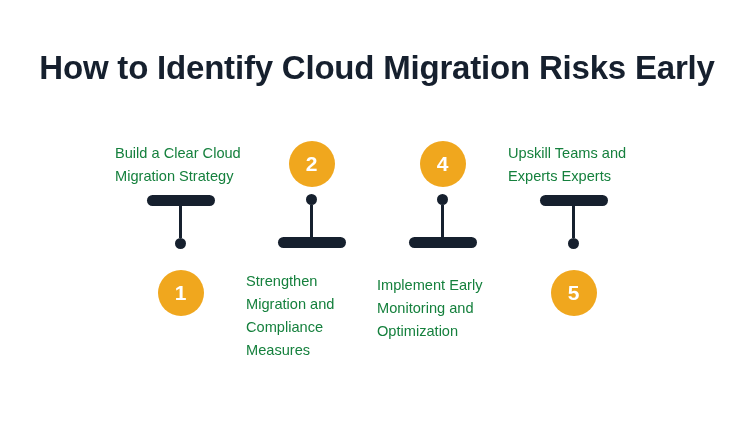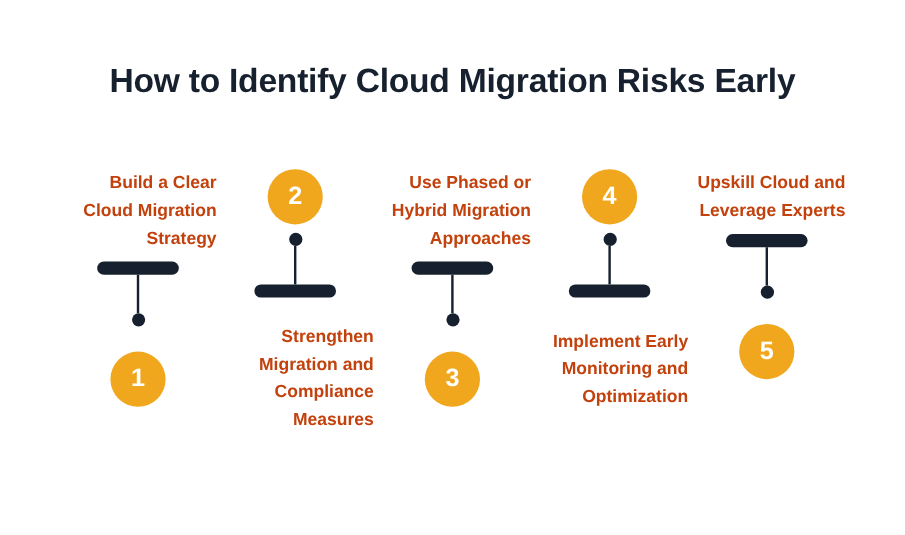--- a/index.html
+++ b/index.html
@@ -20,21 +20,21 @@
     height: 446px;
     background: #ffffff;
   }
 
   .page-title {
     position: absolute;
     top: 52px;
     left: 0;
     width: 754px;
     text-align: center;
-    font-size: 28px;
+    font-size: 33px;
     font-weight: bold;
     color: #16202e;
     letter-spacing: -0.2px;
     line-height: 32px;
     white-space: nowrap;
   }
 
   .steps {
     position: absolute;
     top: 132px;
@@ -52,25 +52,25 @@
     height: 230px;
     position: relative;
     display: flex;
     flex-direction: column;
     align-items: center;
   }
 
   
   .step-label {
     width: 131px;
-    text-align: right;
+    text-align: left;
     font-size: 14.6px;
     line-height: 23px;
-    color: #c2410c;
-    font-weight: bold;
+    color: #15803d;
+    font-weight: normal;
   }
 
   
   .connector {
     position: relative;
     width: 131px;
     height: 68px;
     display: flex;
     flex-direction: column;
     align-items: center;
@@ -150,42 +150,33 @@
     <div class="step variant-up">
       <div class="numbered-circle">2</div>
       <div class="connector">
         <div class="node-dot"></div>
         <div class="stem"></div>
         <div class="bar"></div>
       </div>
       <div class="step-label">Strengthen Migration and Compliance Measures</div>
     </div>
 
-    <div class="step variant-down">
-      <div class="step-label">Use Phased or Hybrid Migration Approaches</div>
-      <div class="connector">
-        <div class="bar"></div>
-        <div class="stem"></div>
-        <div class="node-dot"></div>
-      </div>
-      <div class="numbered-circle">3</div>
-    </div>
 
     <div class="step variant-up">
       <div class="numbered-circle">4</div>
       <div class="connector">
         <div class="node-dot"></div>
         <div class="stem"></div>
         <div class="bar"></div>
       </div>
       <div class="step-label">Implement Early Monitoring and Optimization</div>
     </div>
 
     <div class="step variant-down">
-      <div class="step-label">Upskill Cloud and Leverage Experts</div>
+      <div class="step-label">Upskill Teams and Experts Experts</div>
       <div class="connector">
         <div class="bar"></div>
         <div class="stem"></div>
         <div class="node-dot"></div>
       </div>
       <div class="numbered-circle">5</div>
     </div>
 
   </div>
 </div>

